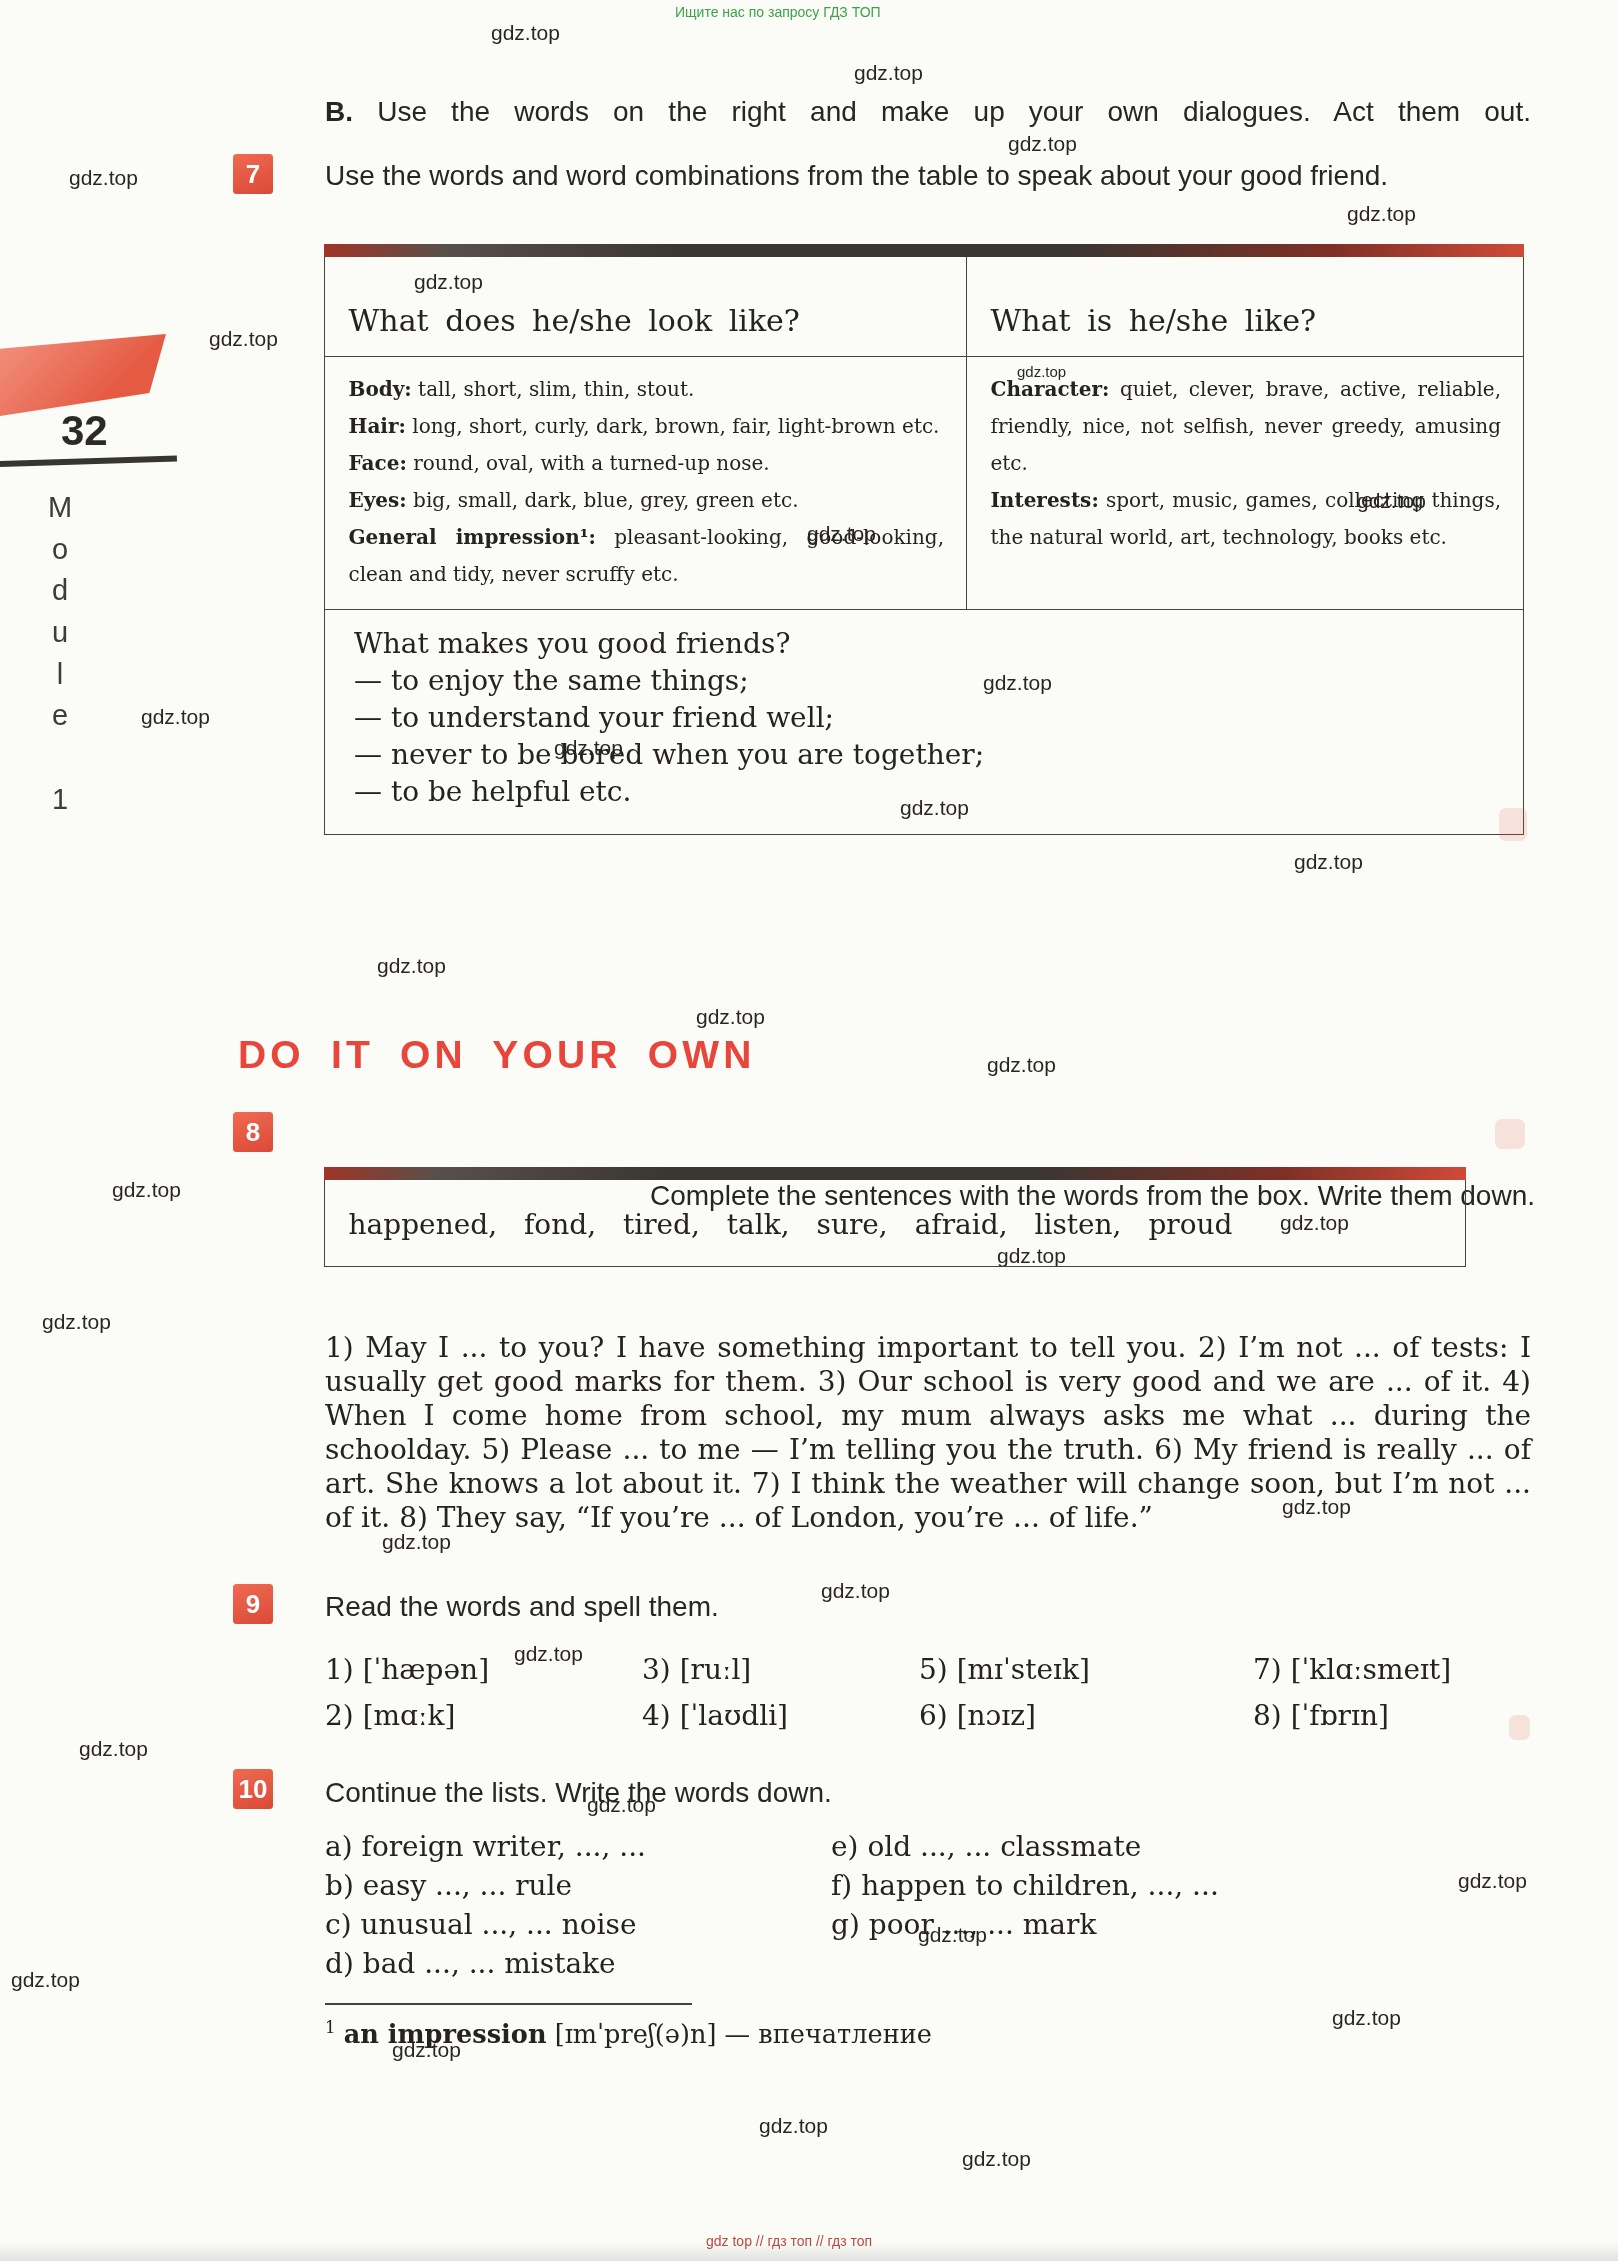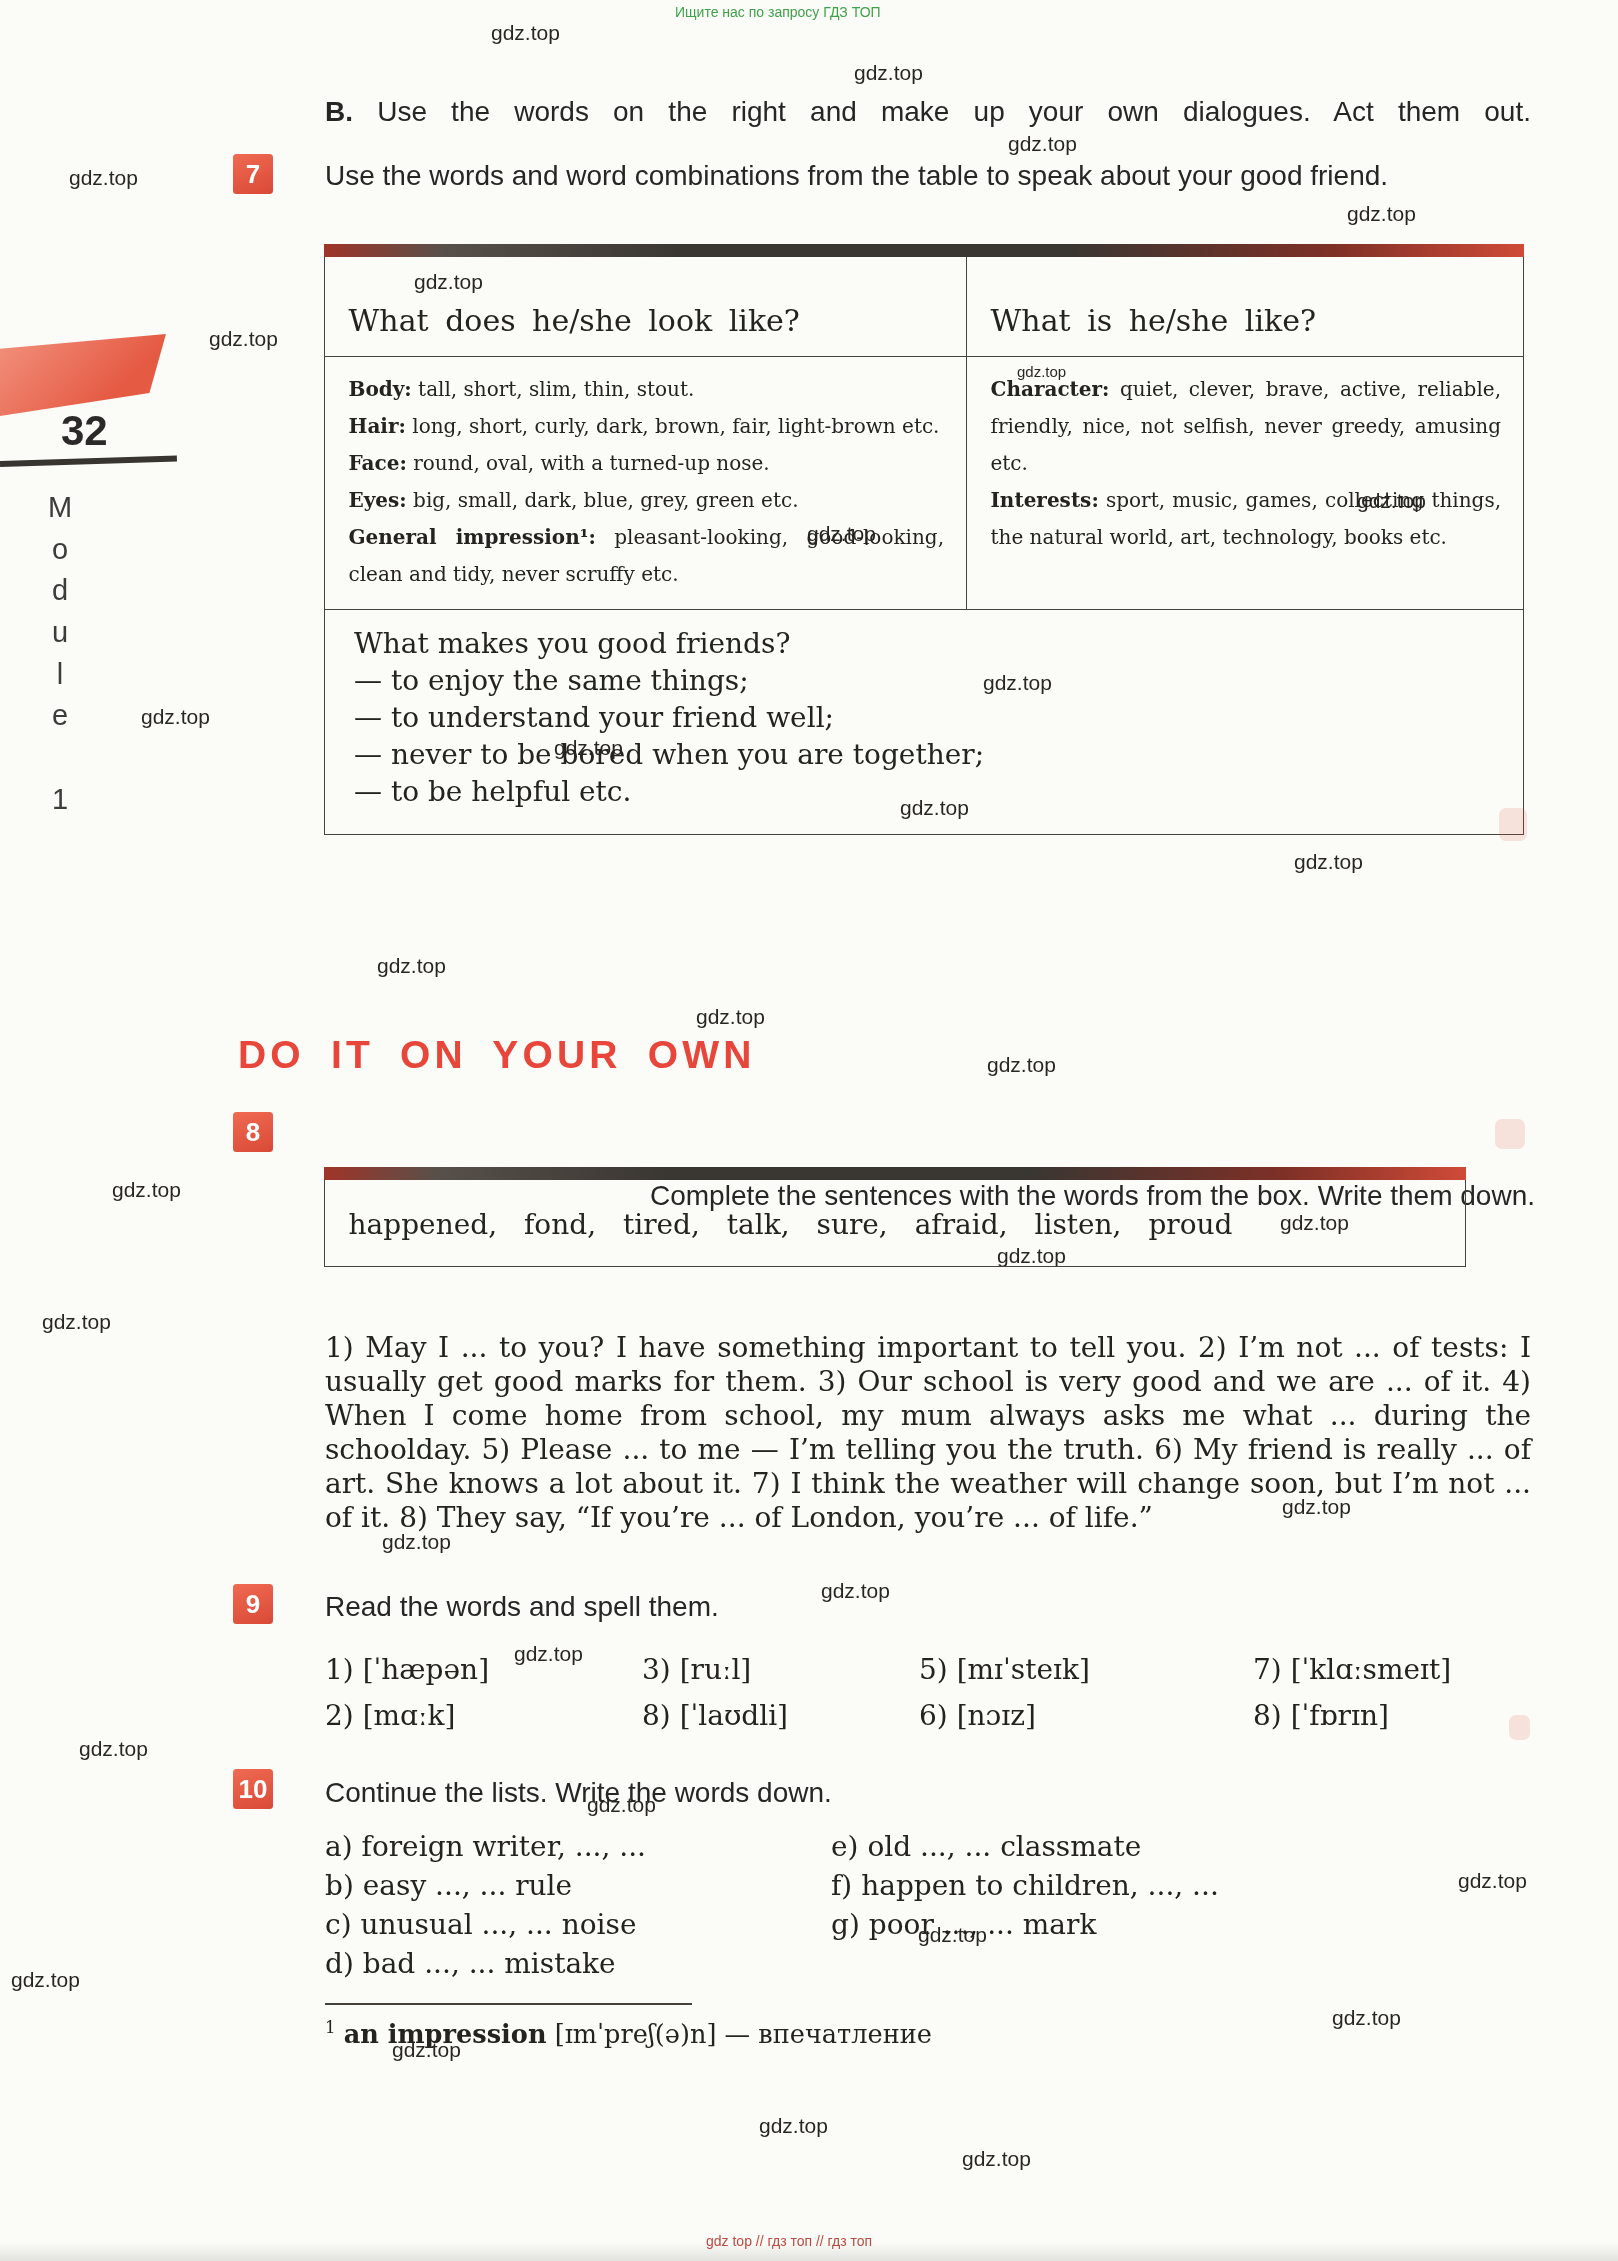--- a/index.html
+++ b/index.html
@@ -234,21 +234,21 @@
 
   <div class="badge" style="top:1584px;">9</div>
   <p class="instr" style="top:1586px; margin:0;">Read the words and spell them.</p>
 
   <div class="phon">
     <div>1) [ˈhæpən]</div>
     <div>3) [ruːl]</div>
     <div>5) [mɪˈsteɪk]</div>
     <div>7) [ˈklɑːsmeɪt]</div>
     <div>2) [mɑːk]</div>
-    <div>8) [ˈlaʊdli]</div>
+    <div>4) [ˈlaʊdli]</div>
     <div>6) [nɔɪz]</div>
     <div>8) [ˈfɒrɪn]</div>
   </div>
 
   <div class="badge" style="top:1769px;">10</div>
   <p class="instr" style="top:1772px; margin:0;">Continue the lists. Write the words down.</p>
 
   <div class="list-col left">
     <p>a) foreign writer, ..., ...</p>
     <p>b) easy ..., ... rule</p>

